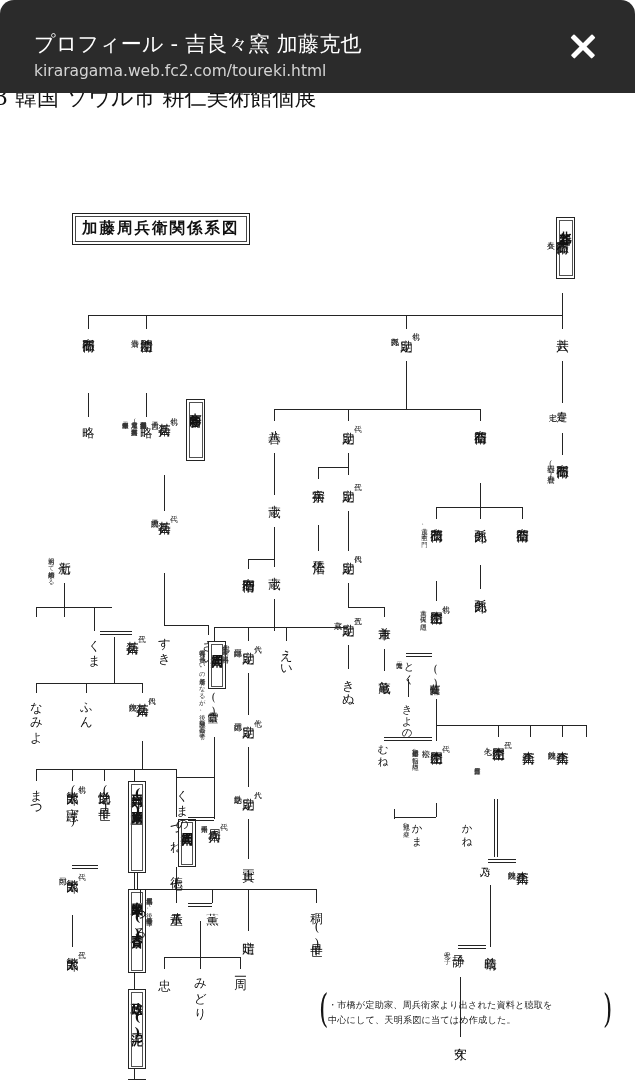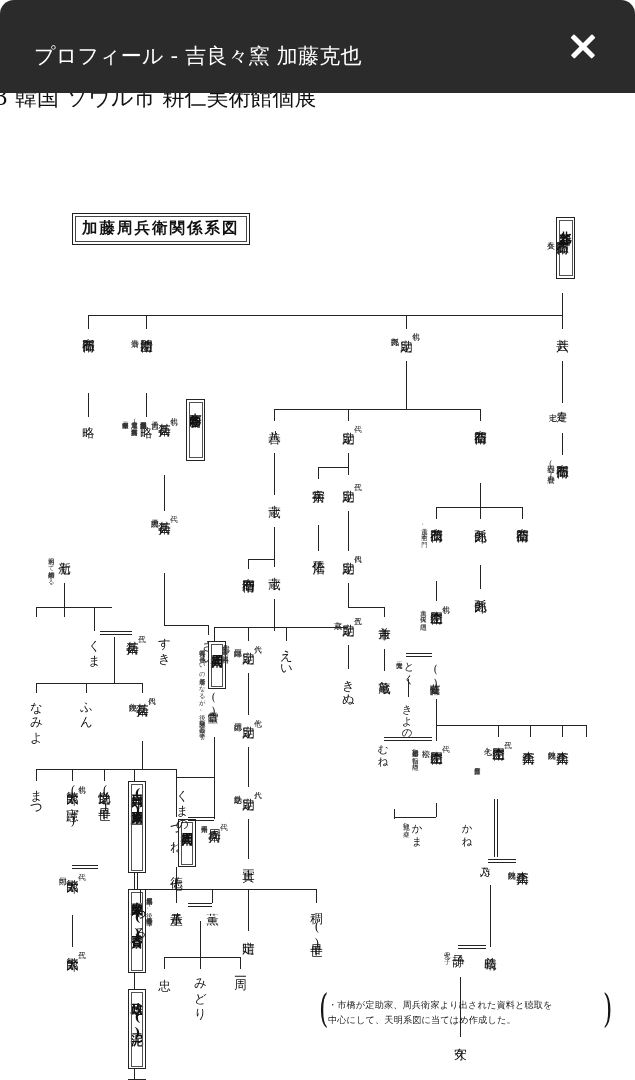--- a/index.html
+++ b/index.html
@@ -184,20 +184,21 @@
   }
 </style>
 </head>
 <body>
 
 <div id="root">
 
   <div class="browser-header">
     <div class="header-texts">
       <div class="header-title">プロフィール - 吉良々窯 加藤克也</div>
+      <div class="header-url">kiraragama.web.fc2.com/toureki.html</div>
     </div>
     <div class="close-btn">
       <span class="bar b1"></span>
       <span class="bar b2"></span>
     </div>
   </div>
 
   <div class="page">
 
     <div class="page-headline">3 韓国 ソウル市 耕仁美術館個展</div>

